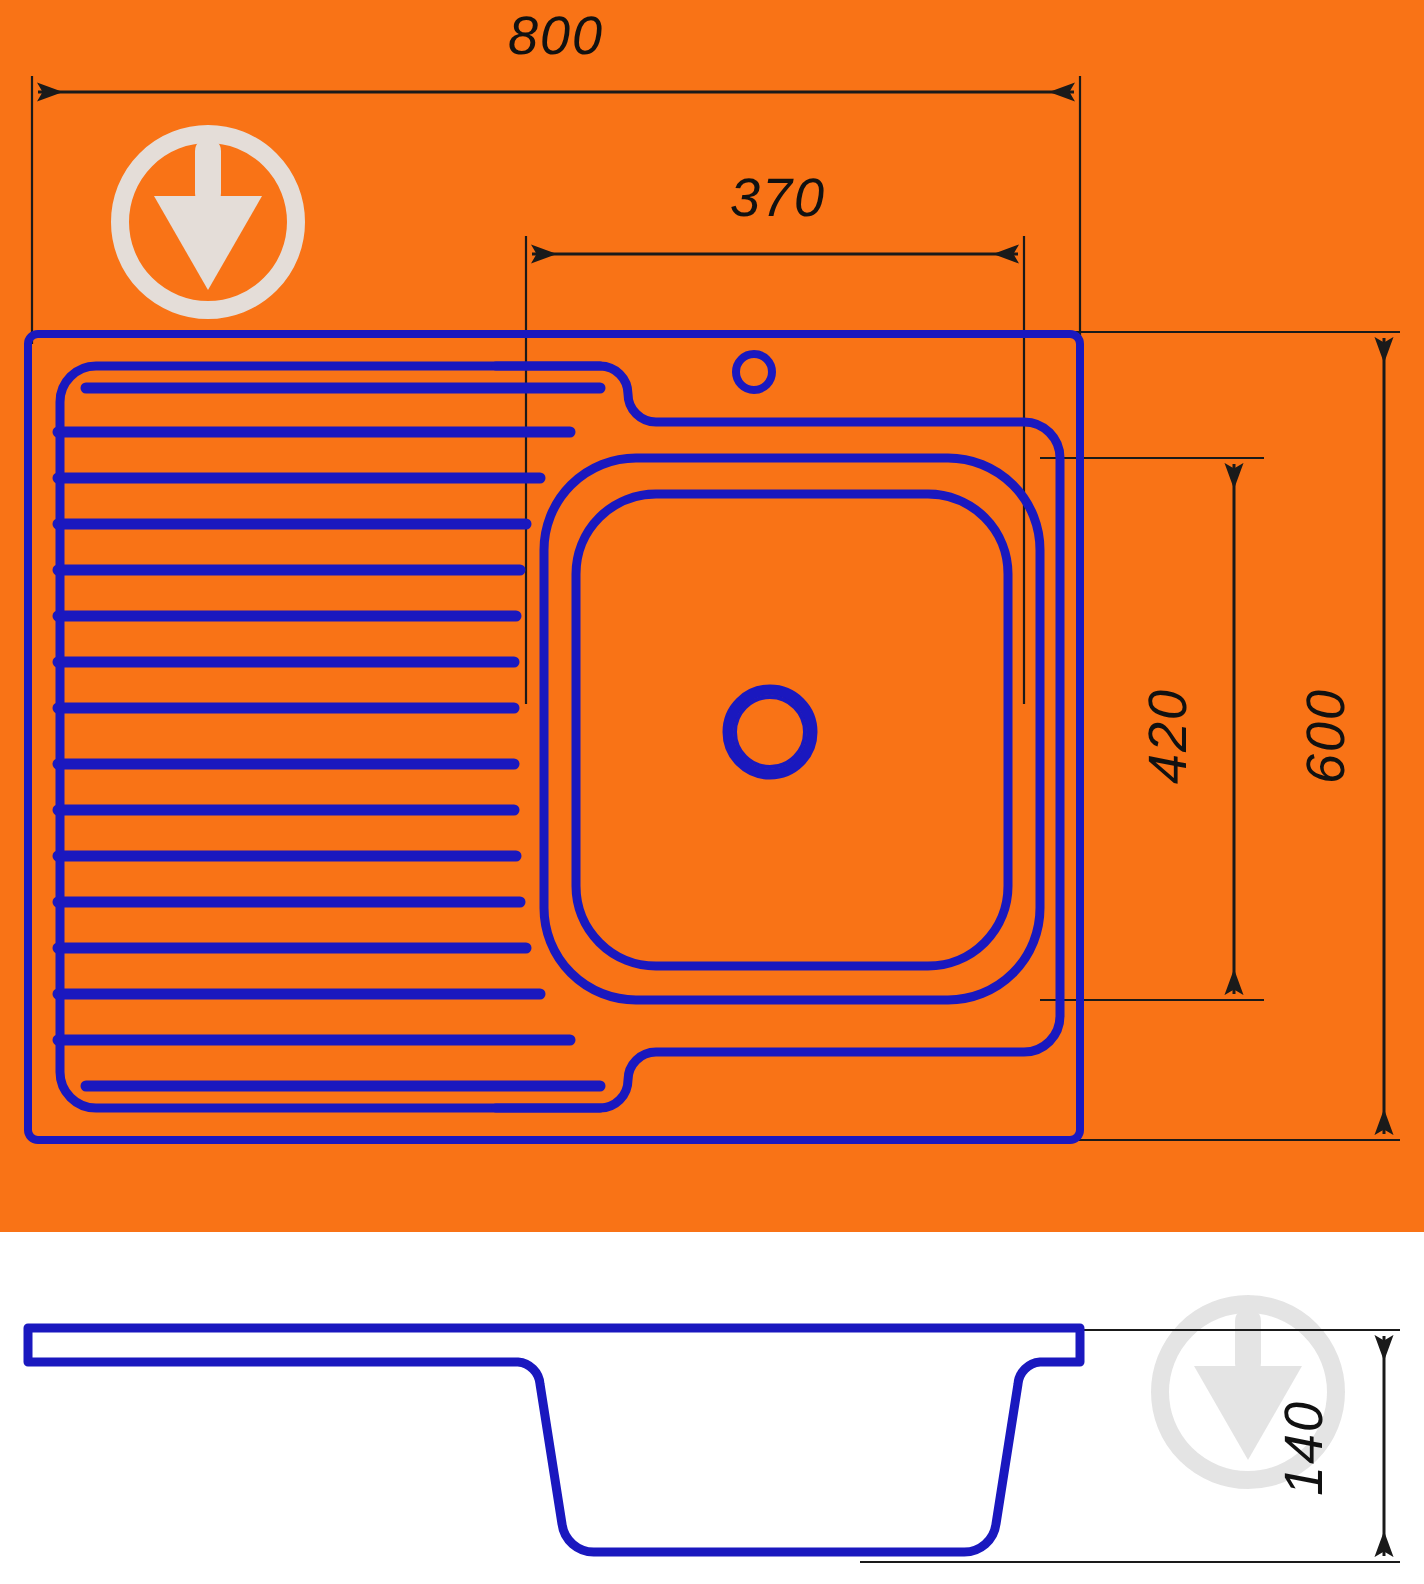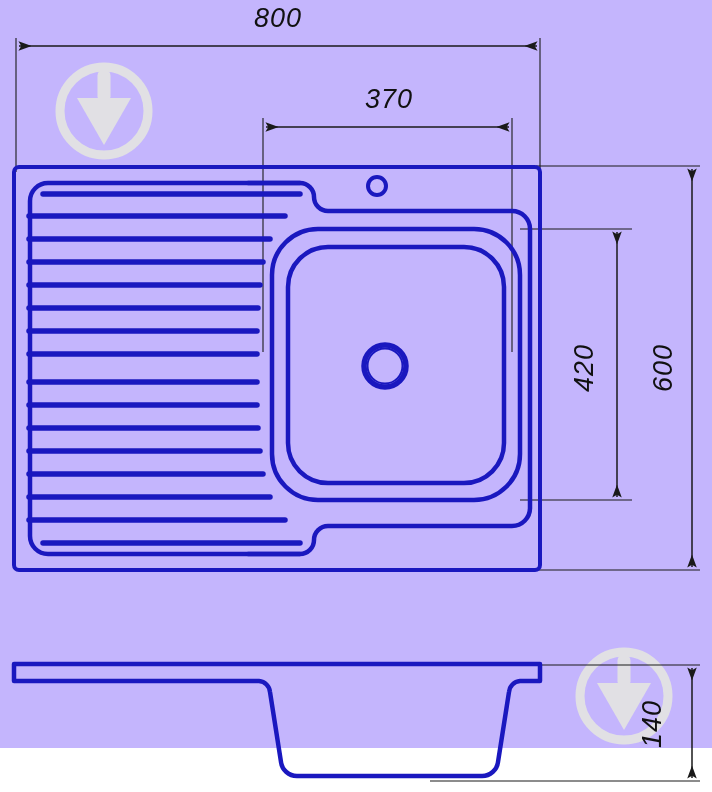--- a/index.html
+++ b/index.html
@@ -10,22 +10,22 @@
   }
   body {
     width: 712px;
     height: 792px;
     font-family: "Liberation Sans", sans-serif;
     overflow: hidden;
   }
   #drawing-root {
     position: relative;
     width: 712px;
-    height: 748px;
-    background: #c4b5fd;
+    height: 616px;
+    background: #f97316;
   }
   svg#tech-drawing {
     display: block;
     width: 712px;
     height: 792px;
   }
   .dim-text {
     font-family: "Liberation Sans", sans-serif;
     font-style: italic;
     font-weight: 400;

